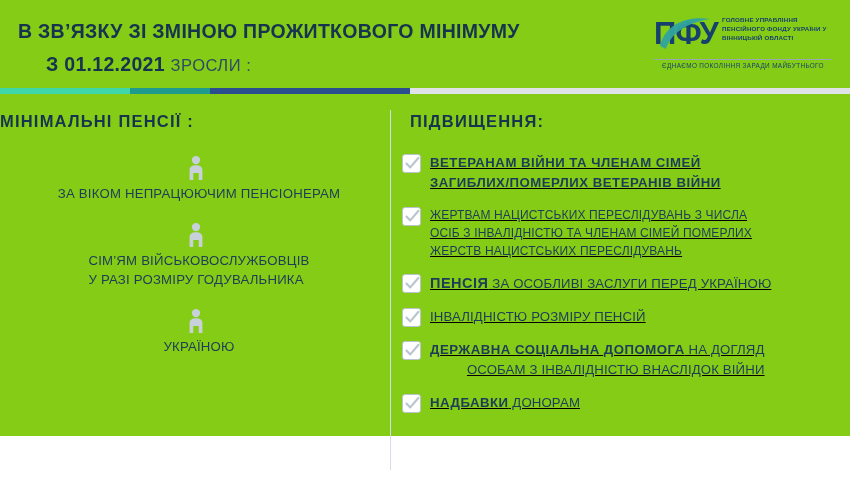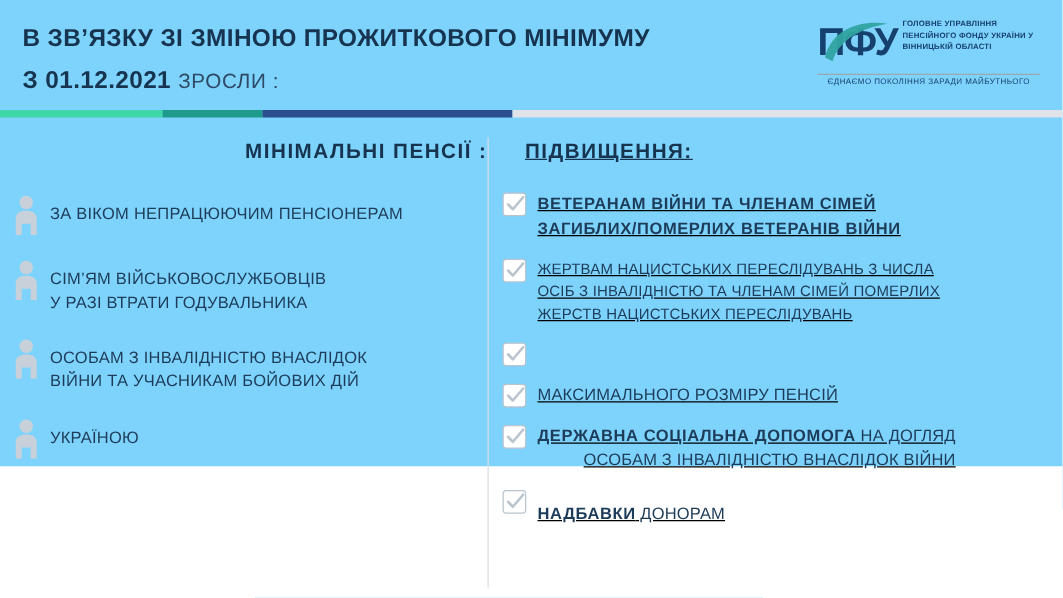--- a/index.html
+++ b/index.html
@@ -6,22 +6,22 @@
   html, body {
     width: 850px;
     height: 478px;
     background: #ffffff;
     font-family: "Liberation Sans", sans-serif;
     overflow: hidden;
   }
   .page {
     position: relative;
     width: 850px;
-    height: 373px;
-    background: #7dd3fc;
+    height: 436px;
+    background: #84cc16;
   }
 
   
   .header {
     position: absolute;
     left: 0; top: 0;
     width: 850px;
     height: 88px;
   }
   .title-block {
@@ -38,20 +38,21 @@
     line-height: 1.2;
     white-space: nowrap;
   }
   .title-line2 {
     margin-top: 10px;
     font-size: 19.5px;
     font-weight: bold;
     color: #16334f;
     letter-spacing: 0.3px;
     white-space: nowrap;
+    margin-left: 28px;
   }
   .title-line2 .light {
     font-weight: normal;
     font-size: 16.5px;
     color: #2d4a66;
     letter-spacing: 0.5px;
   }
 
   
   .logo {
@@ -150,38 +151,38 @@
     left: 392px;
     top: 0;
     width: 458px;
   }
 
   .col-heading {
     font-size: 16.5px;
     font-weight: bold;
     color: #16334f;
     letter-spacing: 1.2px;
-    text-align: right;
+    text-align: left;
     margin-top: 12px;
   }
   .col-heading.right {
     text-align: left;
-    padding-left: 28px;
-    text-decoration: underline;
+    padding-left: 18px;
   }
 
   
   .left-list {
     margin-top: 26px;
     padding-left: 8px;
   }
   .left-item {
     display: flex;
-    align-items: flex-start;
+    align-items: center;
     margin-bottom: 21px;
+    flex-direction: column;
   }
   .person-icon {
     flex: 0 0 26px;
     width: 26px;
     height: 34px;
     margin-right: 6px;
     margin-top: -3px;
   }
   .left-text {
     font-size: 13.2px;
@@ -268,31 +269,23 @@
           </svg>
           <div class="left-text" style="white-space:pre-line;">ЗА ВІКОМ НЕПРАЦЮЮЧИМ ПЕНСІОНЕРАМ</div>
         </div>
 
         <div class="left-item">
           <svg class="person-icon" viewBox="0 0 26 34">
             <circle cx="13" cy="8" r="5.4" fill="#c8d1da"></circle>
             <path d="M4.6 34 L4.6 21 C4.6 16.4 8.2 14.6 13 14.6 C17.8 14.6 21.4 16.4 21.4 21 L21.4 34 L16.6 34 L16.6 25 L9.4 25 L9.4 34 Z" fill="#c8d1da"></path>
           </svg>
           <div class="left-text" style="white-space:pre-line;">СІМ’ЯМ ВІЙСЬКОВОСЛУЖБОВЦІВ
-У РАЗІ ВТРАТИ ГОДУВАЛЬНИКА</div>
-        </div>
-
-        <div class="left-item">
-          <svg class="person-icon" viewBox="0 0 26 34">
-            <circle cx="13" cy="8" r="5.4" fill="#c8d1da"></circle>
-            <path d="M4.6 34 L4.6 21 C4.6 16.4 8.2 14.6 13 14.6 C17.8 14.6 21.4 16.4 21.4 21 L21.4 34 L16.6 34 L16.6 25 L9.4 25 L9.4 34 Z" fill="#c8d1da"></path>
-          </svg>
-          <div class="left-text" style="white-space:pre-line;">ОСОБАМ З ІНВАЛІДНІСТЮ ВНАСЛІДОК
-ВІЙНИ ТА УЧАСНИКАМ БОЙОВИХ ДІЙ</div>
-        </div>
+У РАЗІ РОЗМІРУ ГОДУВАЛЬНИКА</div>
+        </div>
+
 
         <div class="left-item">
           <svg class="person-icon" viewBox="0 0 26 34">
             <circle cx="13" cy="8" r="5.4" fill="#c8d1da"></circle>
             <path d="M4.6 34 L4.6 21 C4.6 16.4 8.2 14.6 13 14.6 C17.8 14.6 21.4 16.4 21.4 21 L21.4 34 L16.6 34 L16.6 25 L9.4 25 L9.4 34 Z" fill="#c8d1da"></path>
           </svg>
           <div class="left-text" style="white-space:pre-line;">УКРАЇНОЮ</div>
         </div>
 
       </div>
@@ -322,47 +315,48 @@
 ОСІБ З ІНВАЛІДНІСТЮ ТА ЧЛЕНАМ СІМЕЙ ПОМЕРЛИХ
 ЖЕРСТВ НАЦИСТСЬКИХ ПЕРЕСЛІДУВАНЬ</div>
         </div>
 
         <div class="right-item">
           <span class="check-box">
             <svg width="17" height="17" viewBox="0 0 17 17">
                 <path d="M2.5 8.5 L6.3 12.4 L14.5 2.8" stroke="#b9c4cf" stroke-width="2.1" fill="none" stroke-linecap="round" stroke-linejoin="round"></path>
               </svg>
           </span>
-        </div>
-
-        <div class="right-item">
-          <span class="check-box">
-            <svg width="17" height="17" viewBox="0 0 17 17">
-                <path d="M2.5 8.5 L6.3 12.4 L14.5 2.8" stroke="#b9c4cf" stroke-width="2.1" fill="none" stroke-linecap="round" stroke-linejoin="round"></path>
-              </svg>
-          </span>
-          <div class="right-text" style="white-space:pre-line;">МАКСИМАЛЬНОГО РОЗМІРУ ПЕНСІЙ</div>
+          <div class="right-text" style="white-space:pre-line;"><b style="font-size:14.5px;">ПЕНСІЯ</b> ЗА ОСОБЛИВІ ЗАСЛУГИ ПЕРЕД УКРАЇНОЮ</div>
+        </div>
+
+        <div class="right-item">
+          <span class="check-box">
+            <svg width="17" height="17" viewBox="0 0 17 17">
+                <path d="M2.5 8.5 L6.3 12.4 L14.5 2.8" stroke="#b9c4cf" stroke-width="2.1" fill="none" stroke-linecap="round" stroke-linejoin="round"></path>
+              </svg>
+          </span>
+          <div class="right-text" style="white-space:pre-line;">ІНВАЛІДНІСТЮ РОЗМІРУ ПЕНСІЙ</div>
         </div>
 
         <div class="right-item">
           <span class="check-box">
             <svg width="17" height="17" viewBox="0 0 17 17">
                 <path d="M2.5 8.5 L6.3 12.4 L14.5 2.8" stroke="#b9c4cf" stroke-width="2.1" fill="none" stroke-linecap="round" stroke-linejoin="round"></path>
               </svg>
           </span>
           <div class="right-text" style="white-space:pre-line;text-align:right;"><b>ДЕРЖАВНА СОЦІАЛЬНА ДОПОМОГА</b> НА ДОГЛЯД
 ОСОБАМ З ІНВАЛІДНІСТЮ ВНАСЛІДОК ВІЙНИ</div>
         </div>
 
         <div class="right-item">
           <span class="check-box">
             <svg width="17" height="17" viewBox="0 0 17 17">
                 <path d="M2.5 8.5 L6.3 12.4 L14.5 2.8" stroke="#b9c4cf" stroke-width="2.1" fill="none" stroke-linecap="round" stroke-linejoin="round"></path>
               </svg>
           </span>
-          <div class="right-text" style="white-space:pre-line;margin-top:10px;"><b>НАДБАВКИ</b> ДОНОРАМ</div>
+          <div class="right-text" style="white-space:pre-line;"><b>НАДБАВКИ</b> ДОНОРАМ</div>
         </div>
 
       </div>
     </div>
   </div>
 
 </div>
 
 </body></html>

